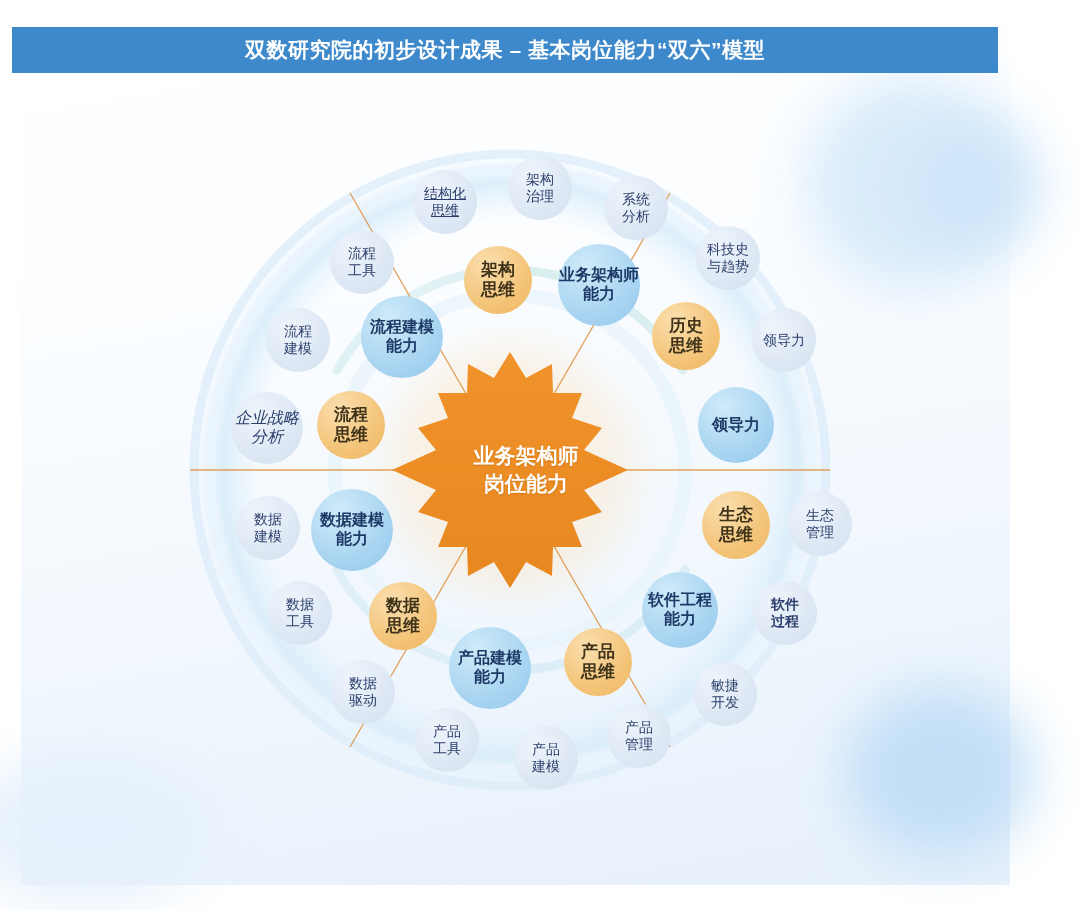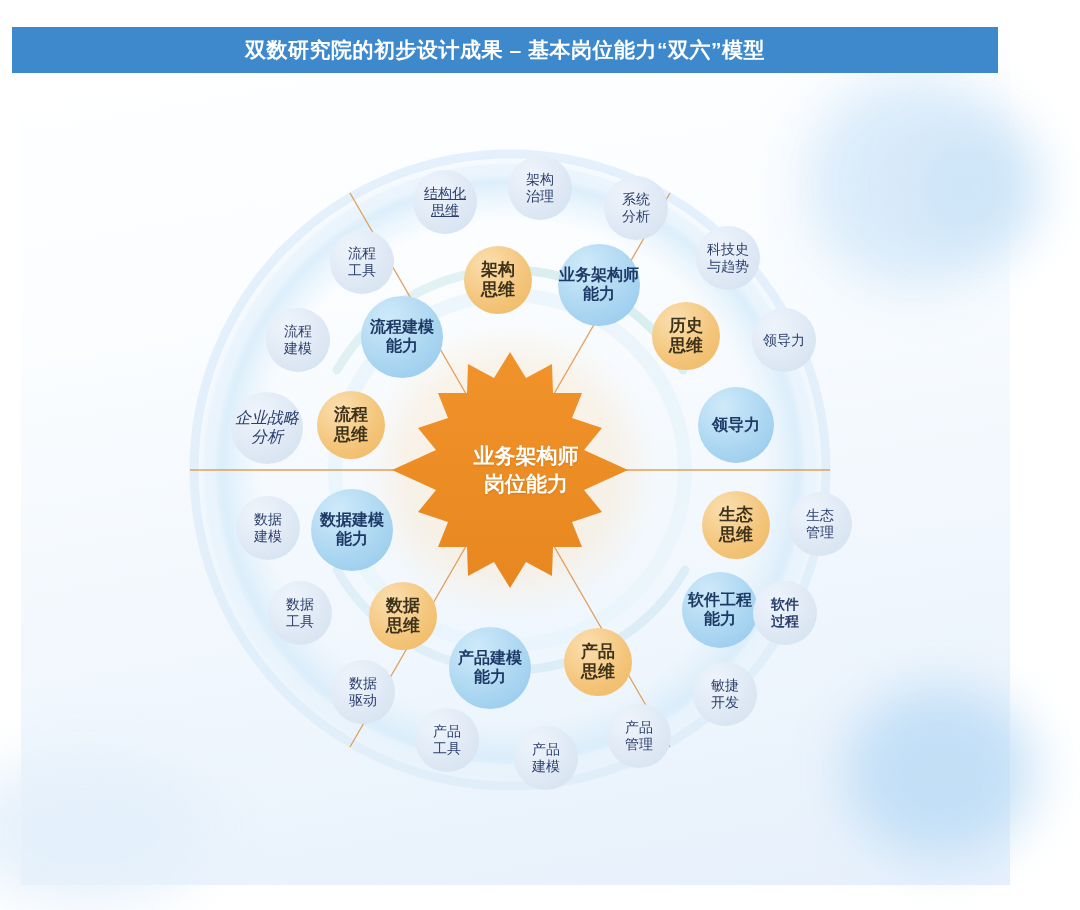--- a/index.html
+++ b/index.html
@@ -179,21 +179,21 @@
 与趋势</span>
       </div>
     <div class="node n-outer" style="left:604px;top:200px;">
       <span>领导力</span>
       </div>
 
     <div class="node n-think" style="left:556px;top:385px;">
       <span>生态
 思维</span>
       </div>
-    <div class="node n-ability" style="left:500px;top:470px;margin-left:40px;">
+    <div class="node n-ability" style="left:500px;top:470px;">
       <span>软件工程
 能力</span>
       </div>
     <div class="node n-outer" style="left:640px;top:384px;">
       <span>生态
 管理</span>
       </div>
     <div class="node n-outer" style="left:605px;top:473px;font-weight:bold;">
       <span>软件
 过程</span>

